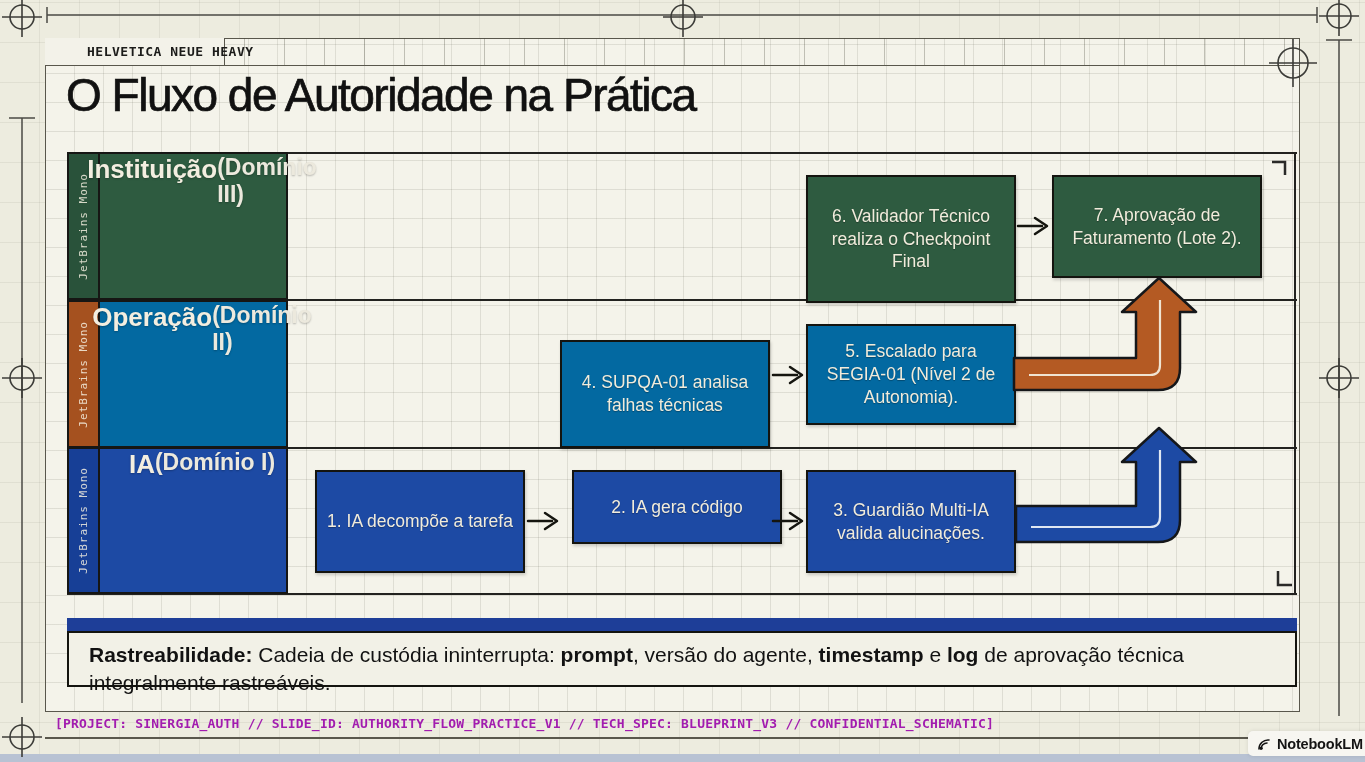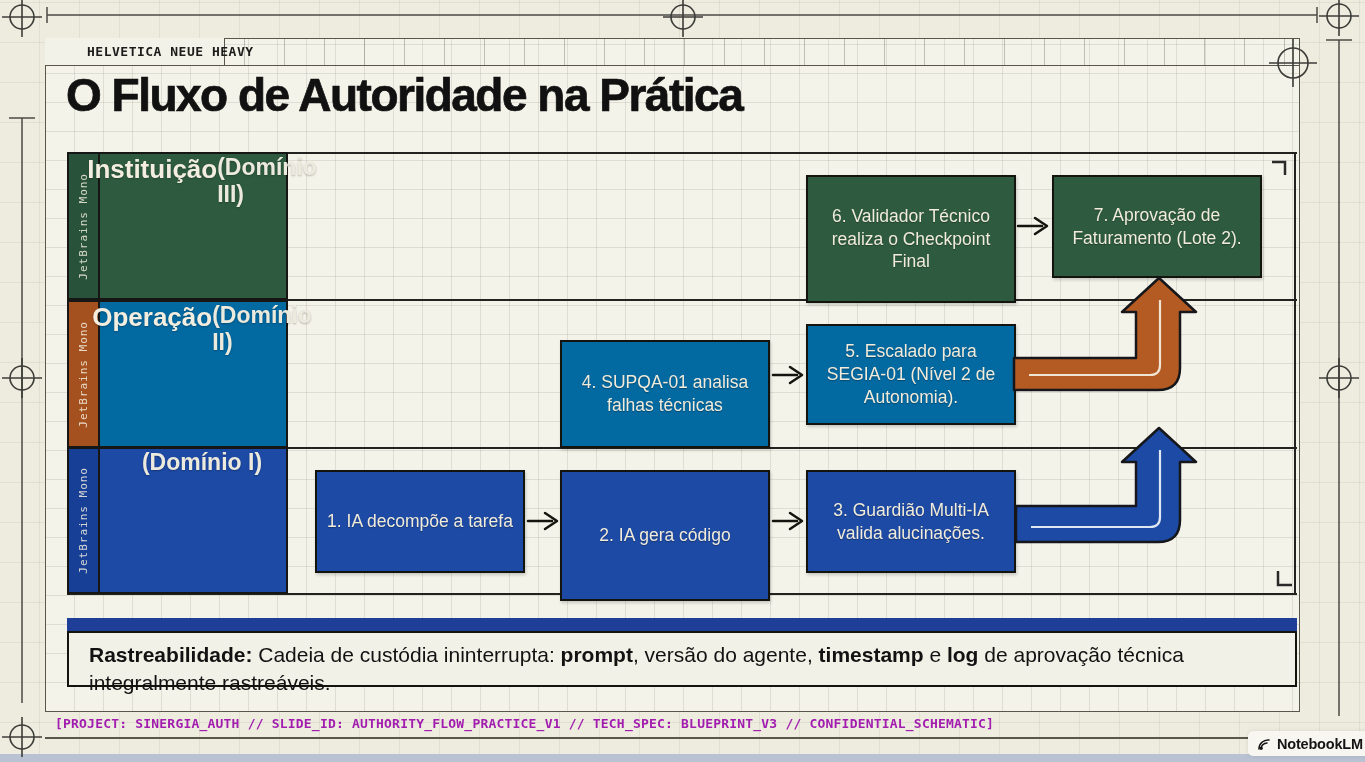--- a/index.html
+++ b/index.html
@@ -33,21 +33,21 @@
   #font-strip-cell {
     left:0; top:0; width:180px; height:27px; background:#f3f2e9;
     border-right:1px solid #59574c; display:flex; align-items:center;
     padding-left:42px;
     font-family:"DejaVu Sans Mono", monospace; font-size:13px; font-weight:bold;
     letter-spacing:.5px; color:#1c1c1a; white-space:nowrap;
   }
 
   #page-title {
     left:66px; top:68px; width:1100px;
-    font-size:46px; font-weight:700; letter-spacing:-1.5px; color:#111;
+    font-size:46px; font-weight:400; letter-spacing:-1.5px; color:#111;
     -webkit-text-stroke:.7px #111;
   }
 
   
   .lane-line { background:#22221f; height:2px; left:67px; width:1230px; }
   #lane-right-border { left:1294px; top:152px; width:2px; height:443px; background:#22221f; }
 
   .lane-strip {
     left:67px; width:33px; height:148px; border:2px solid #161614;
     display:flex; align-items:center; justify-content:center;
@@ -134,25 +134,26 @@
 </div>
 <div class="abs lane-label orange" style="top:300px">
   <span class="lane-name">Operação</span>
   <span class="lane-domain">(Domínio II)</span>
 </div>
 
 <div class="abs lane-strip blue-d" style="top:447px; height:147px">
   <span class="vtext">JetBrains Mono</span>
 </div>
 <div class="abs lane-label blue" style="top:447px; height:147px">
+  <span class="lane-name">IA</span>
   <span class="lane-domain">(Domínio I)</span>
 </div>
 
 <div class="abs step blue" style="left:315px;  top:470px; height:103px">1. IA decompõe a tarefa</div>
-<div class="abs step blue" style="left:560px;  top:470px; height:131px">2. IA gera código</div>
+<div class="abs step blue" style="left:572px;  top:470px; height:74px">2. IA gera código</div>
 <div class="abs step blue" style="left:806px;  top:470px; height:103px">3. Guardião Multi-IA valida alucinações.</div>
 <div class="abs step orange" style="left:560px;  top:340px; height:108px">4. SUPQA-01 analisa falhas técnicas</div>
 <div class="abs step orange" style="left:806px;  top:324px; height:101px">5. Escalado para SEGIA-01 (Nível 2 de Autonomia).</div>
 <div class="abs step green" style="left:806px;  top:175px; height:128px">6. Validador Técnico realiza o Checkpoint Final</div>
 <div class="abs step green" style="left:1052px; top:175px; height:103px">7. Aprovação de Faturamento (Lote 2).</div>
 
 <svg class="abs" id="overlay" viewBox="0 0 1365 762" xmlns="http://www.w3.org/2000/svg">
 
   <g stroke="#15150f" stroke-width="2.5" fill="none" stroke-linecap="round" stroke-linejoin="round">
     <g>

